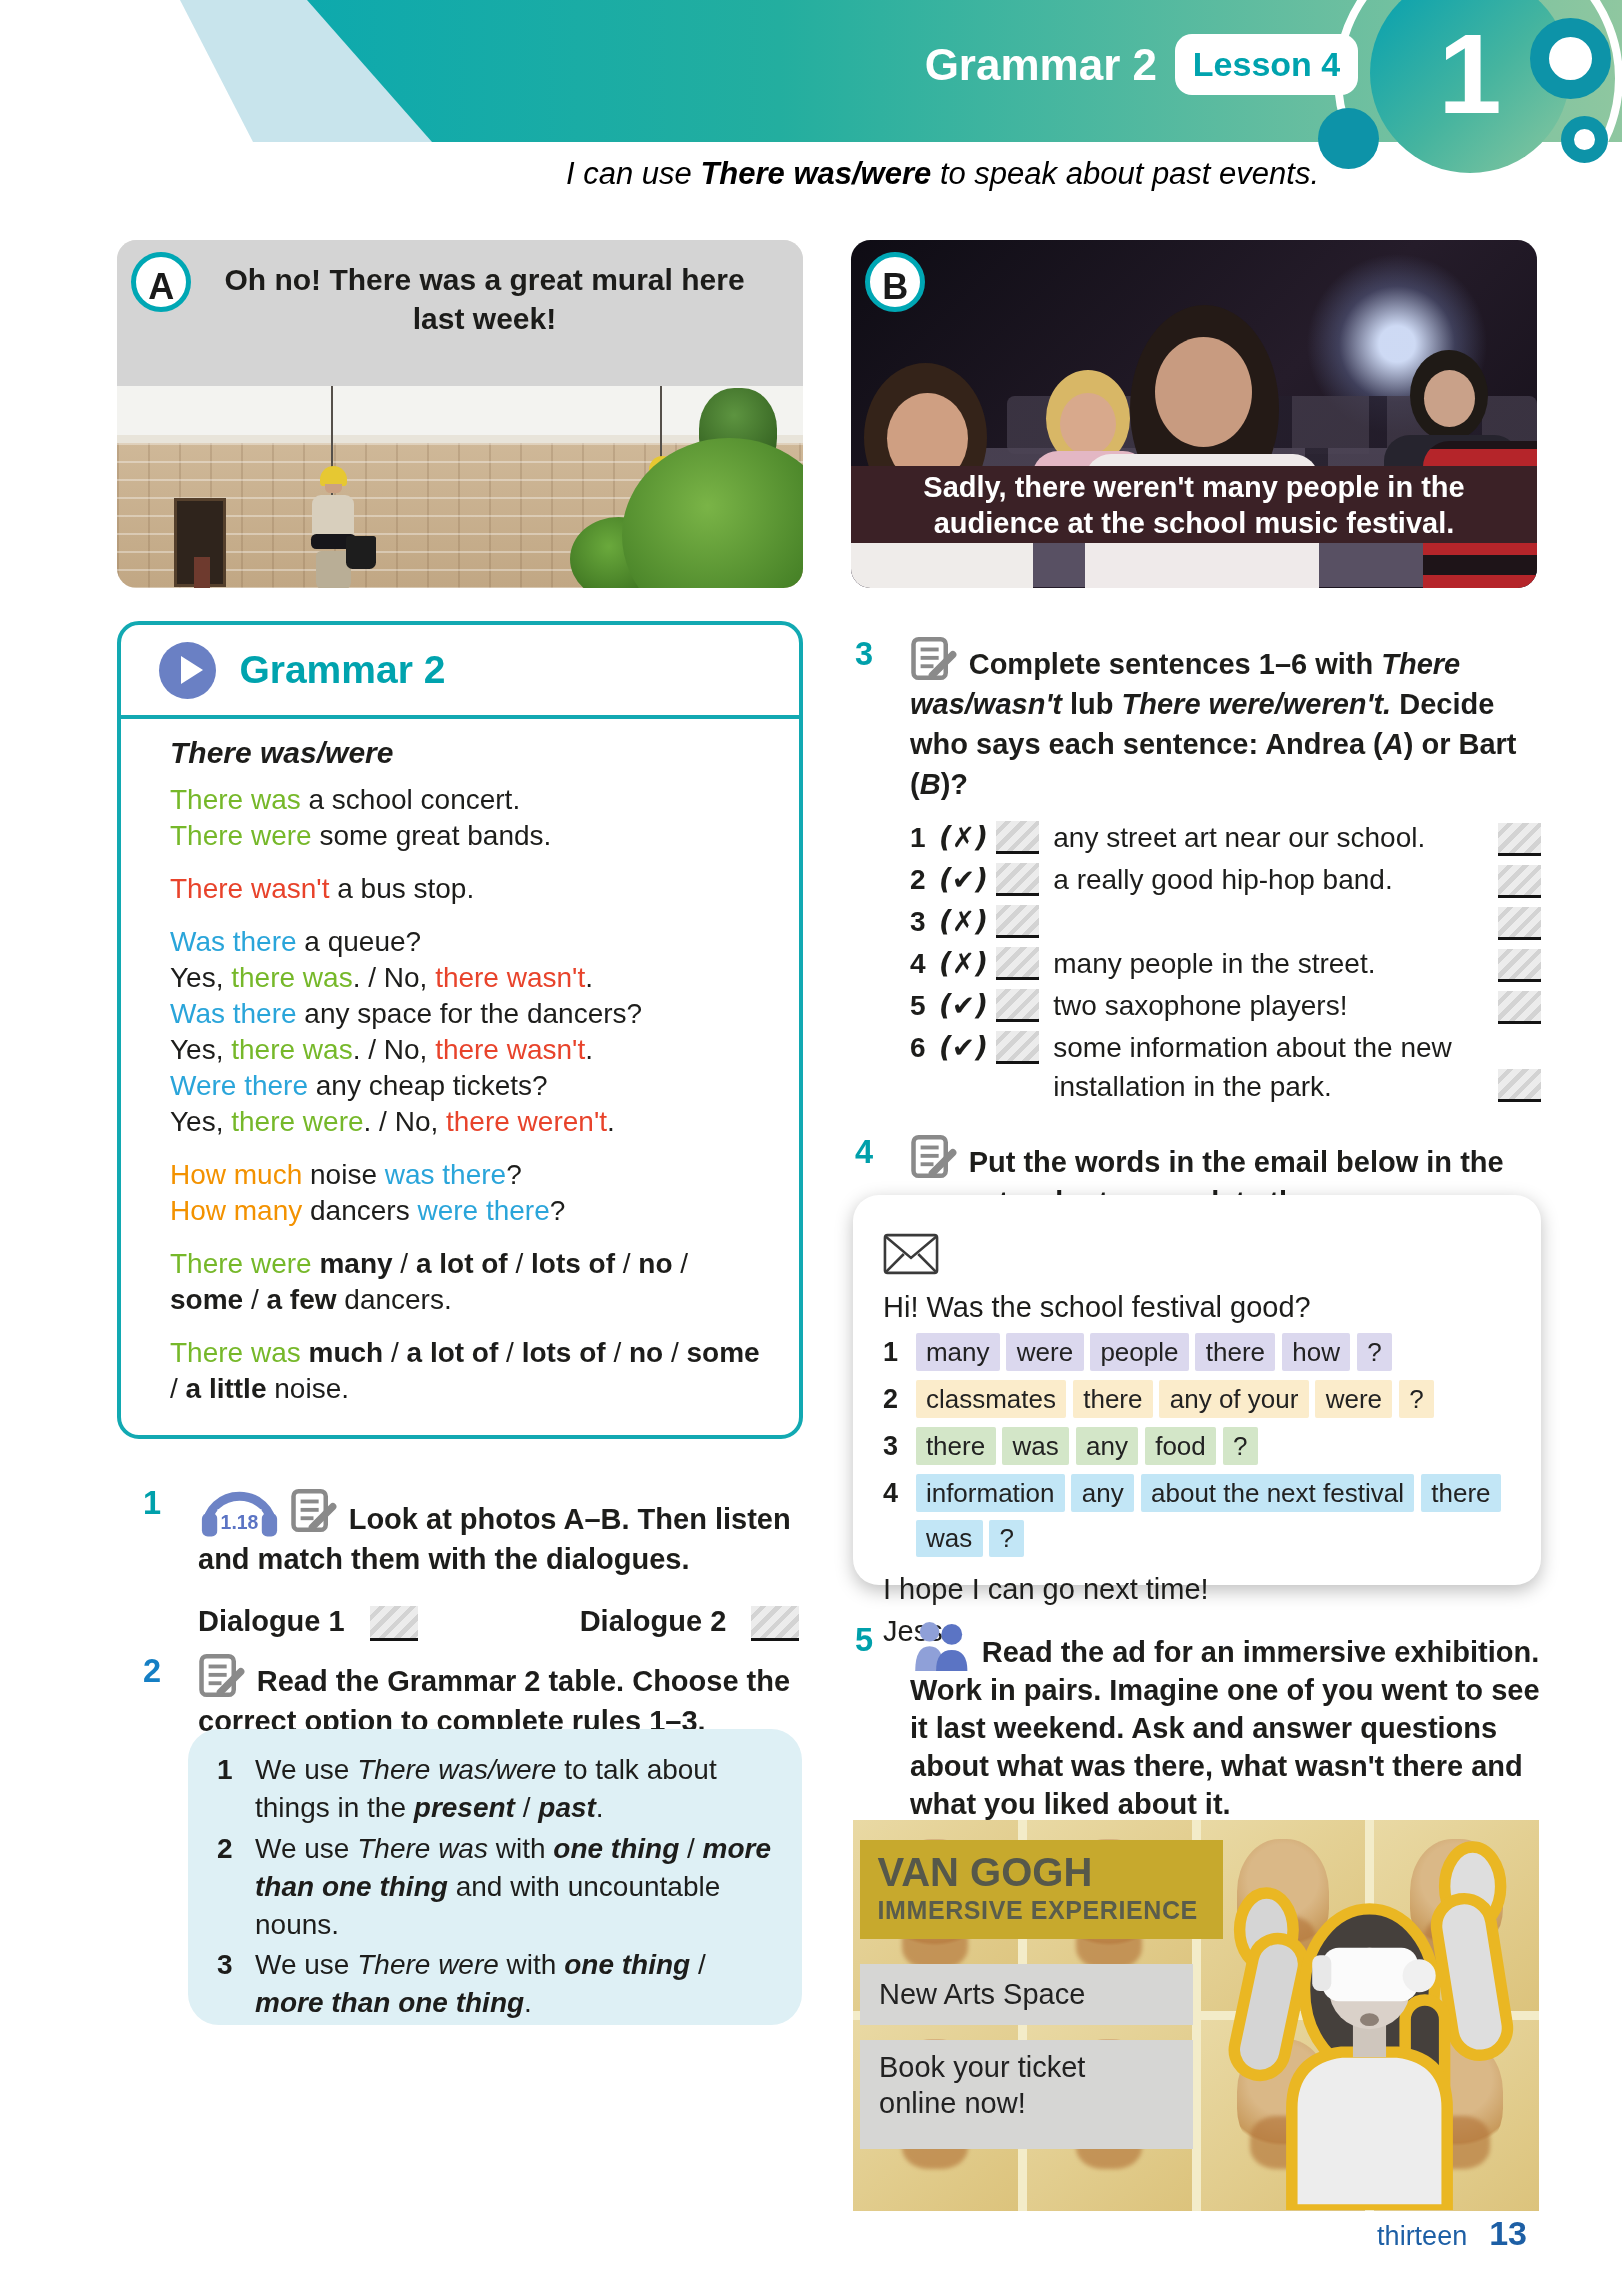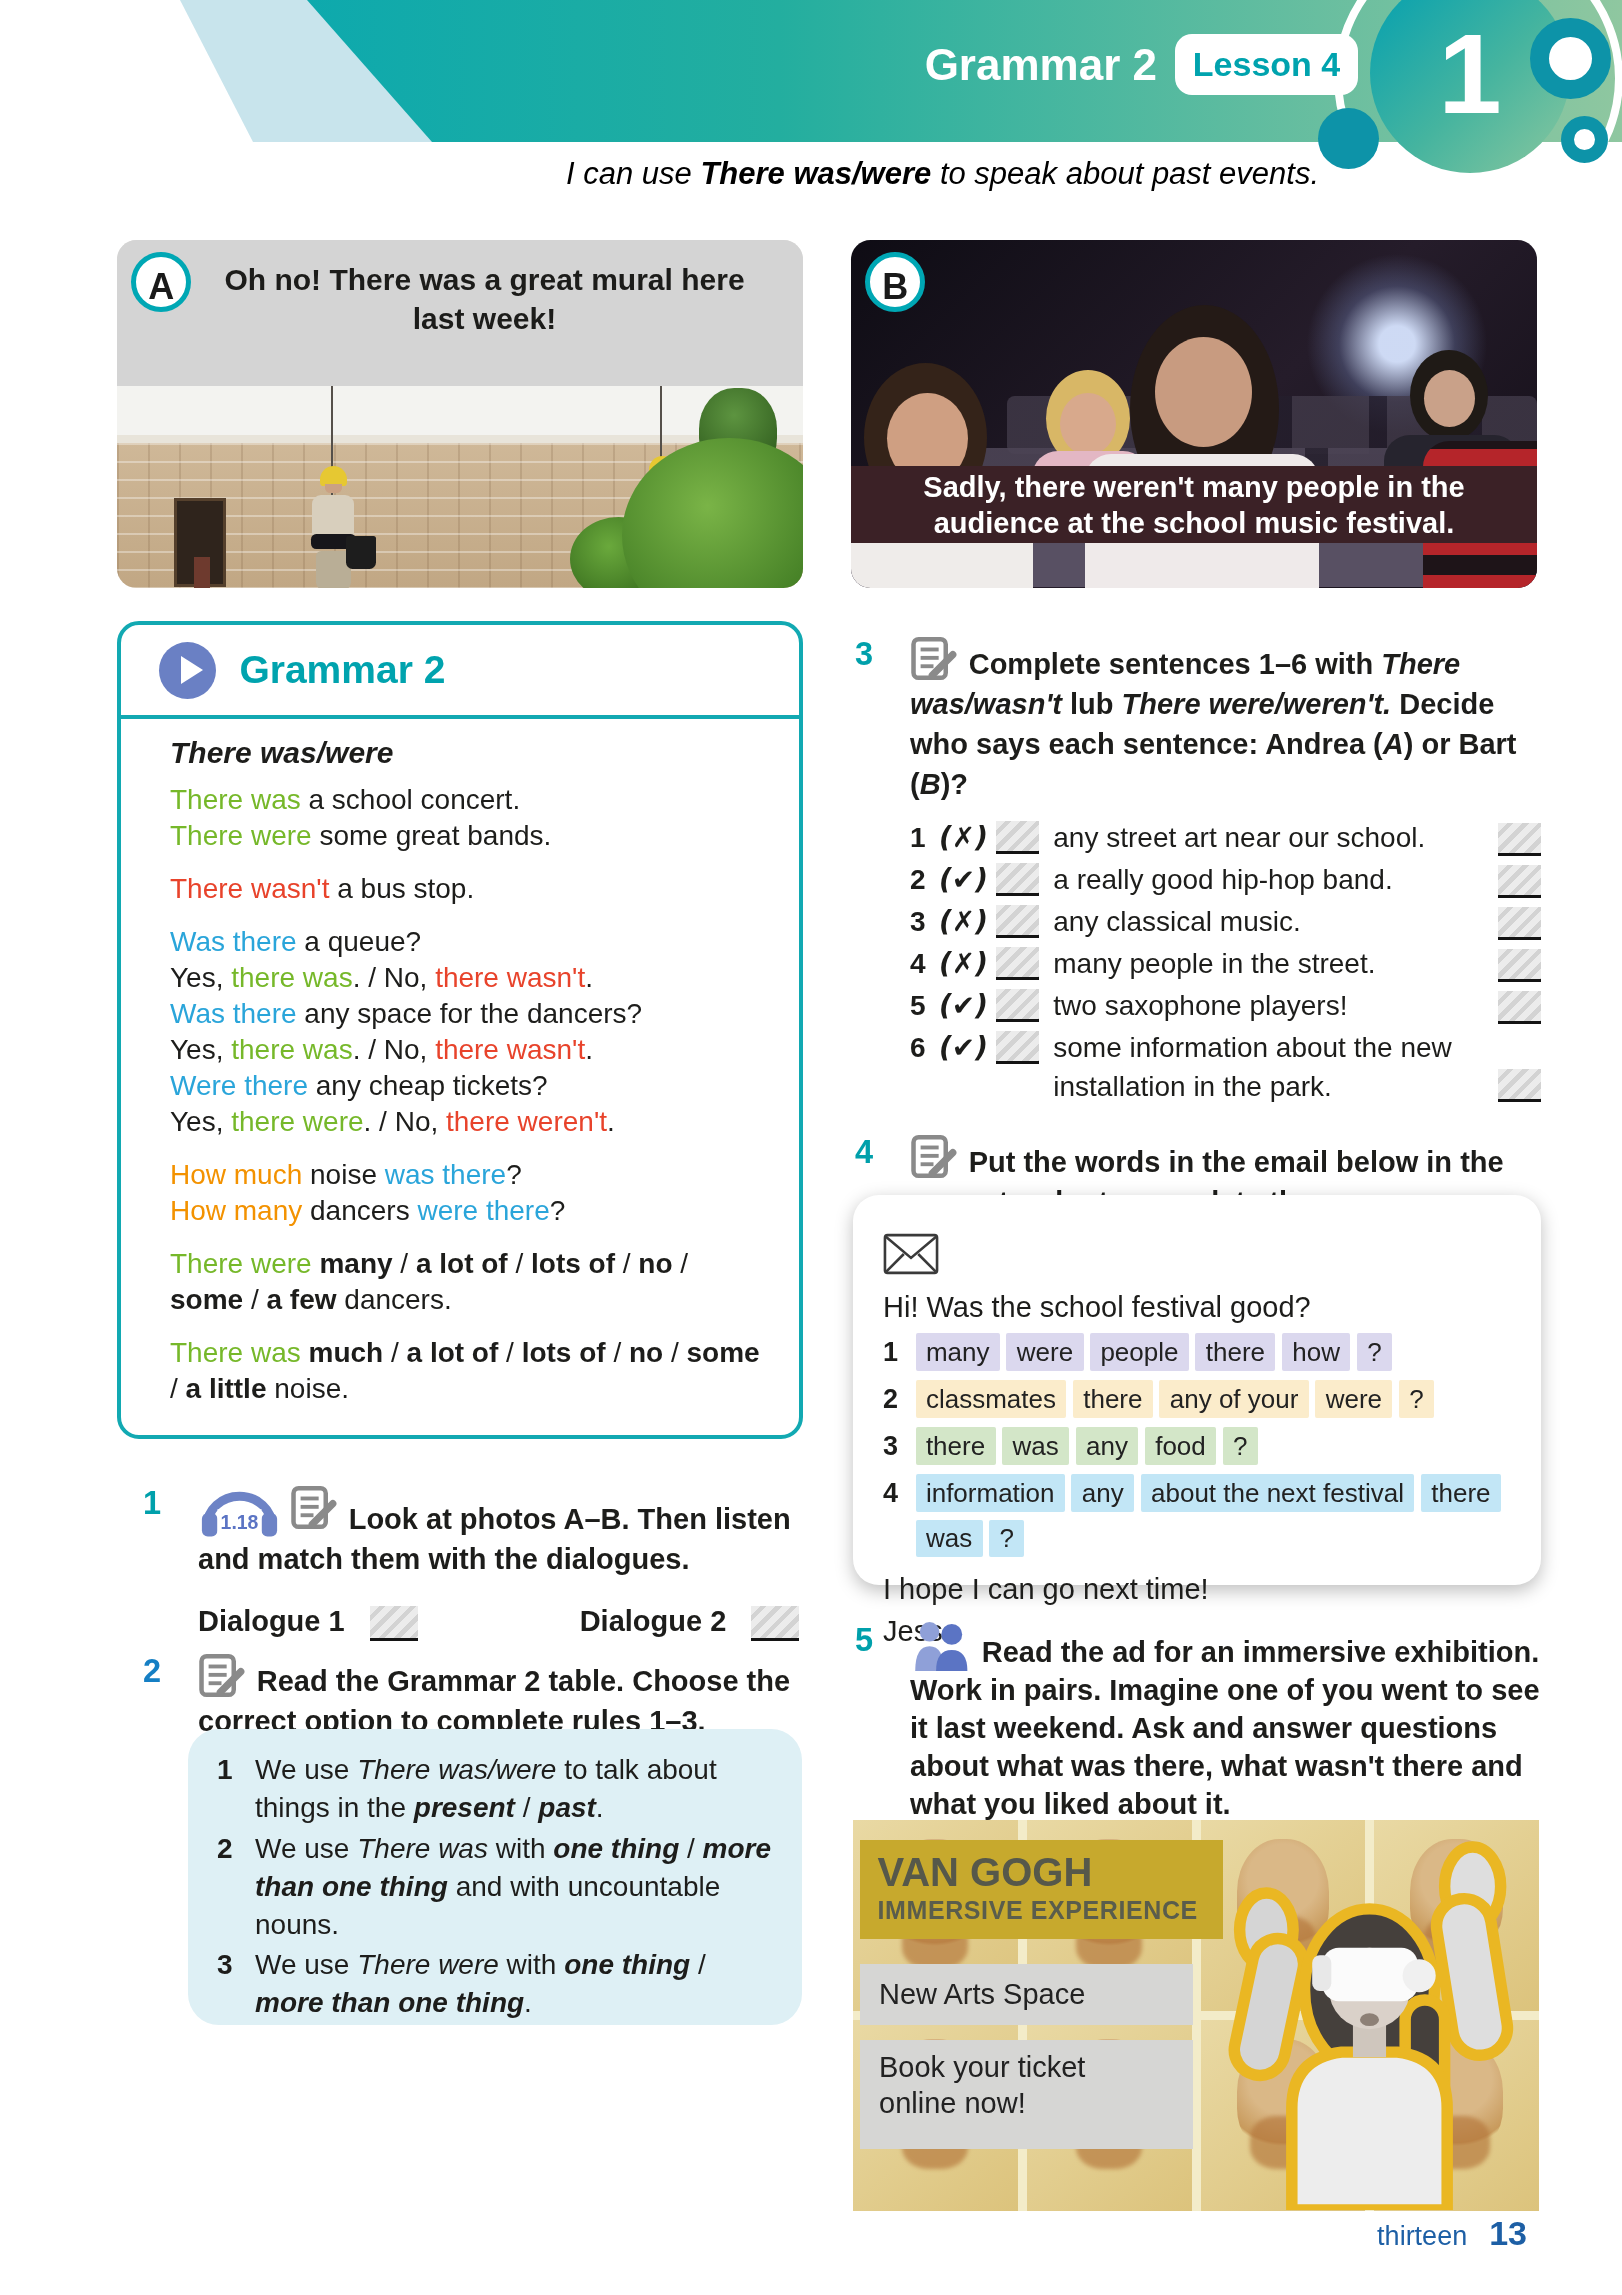--- a/index.html
+++ b/index.html
@@ -118,21 +118,21 @@
   .grbox .bd{padding:17px 30px 0 49px;}
   .gr-sub{font-size:30px;font-weight:700;font-style:italic;margin:0 0 11.7px 0;}
   .gline{margin:0;font-size:28px;line-height:36px;}
   .gline[data-sp="1"]{margin-top:17px;}
 
   
   .ex{position:absolute;display:flex;align-items:flex-start;}
   .exnum{width:55px;flex:none;font-size:32.5px;font-weight:700;color:#00a0ab;line-height:40px;}
   .exnum.blue{color:#157fc4;}
   .ex-body{flex:1;font-size:29px;font-weight:700;line-height:40px;color:#1d1d1b;}
-  .icons{display:inline-flex;align-items:flex-start;gap:9px;margin-right:11.7px;vertical-align:-9px;}
+  .icons{display:inline-flex;align-items:center;gap:9px;margin-right:11.7px;vertical-align:-9px;}
   .blank{display:inline-block;width:48px;height:32.5px;border-bottom:3.9px solid #141414;
     background:repeating-linear-gradient(135deg,#ececec 0 6.5px,#d3d3d3 6.5px 11px);}
   .dlgrow{margin-top:22px;display:flex;gap:162px;}
   .dlg{display:flex;align-items:flex-end;gap:25px;}
 
   .rulesbox{position:absolute;left:188px;top:1729px;width:614px;height:296px;background:#def0f5;
     border-radius:31px;padding:22px 29px;box-sizing:border-box;}
   .rule{display:flex;margin-bottom:2.6px;}
   .rule-num{width:38px;flex:none;font-weight:700;font-size:28px;line-height:38px;}
   .rule-txt{flex:1;font-size:28px;line-height:38px;}
@@ -411,21 +411,20 @@
             <span class="x3mark">(✔)</span>
             <span class="blank"></span>
             <span class="x3txt">a really good hip-hop band.</span>
             <span class="blank rblank"></span>
           </div>
 
           <div class="x3row">
             <span class="x3num">3</span>
             <span class="x3mark">(✗)</span>
             <span class="blank"></span>
-            <span class="x3txt">any classical music.</span>
             <span class="blank rblank"></span>
           </div>
 
           <div class="x3row">
             <span class="x3num">4</span>
             <span class="x3mark">(✗)</span>
             <span class="blank"></span>
             <span class="x3txt">many people in the street.</span>
             <span class="blank rblank"></span>
           </div>

